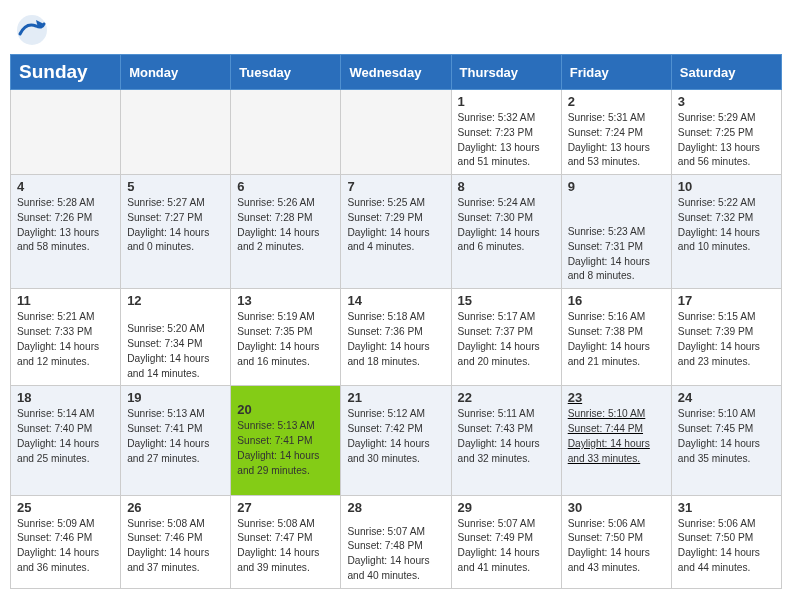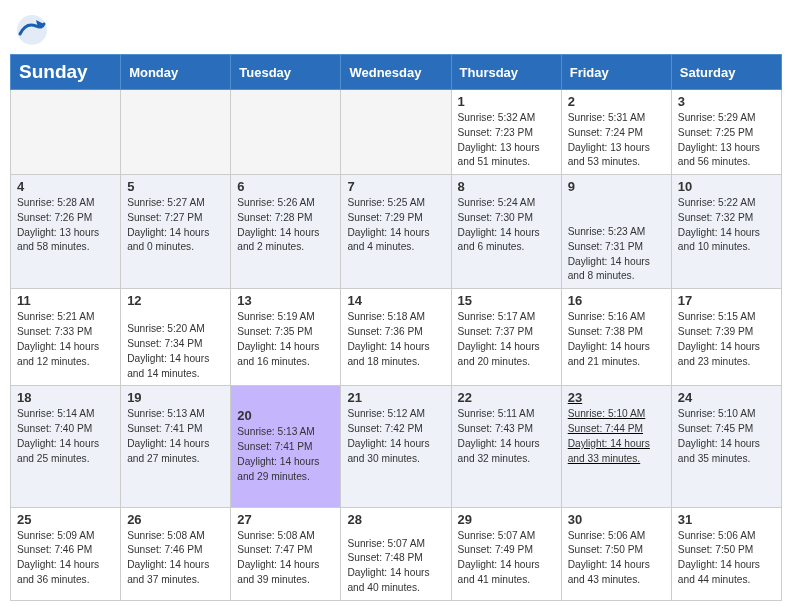--- a/index.html
+++ b/index.html
@@ -181,21 +181,21 @@
 Daylight: 14 hours
 and 25 minutes.</div>
           </td>
           <td style="vertical-align: top; border: 1px solid rgb(204, 204, 204); padding: 4px 6px; width: 14.2857%; background: rgb(238, 242, 248); height: 82px;">
             <div style="font-size: 13px; font-weight: bold; color: rgb(51, 51, 51); margin-bottom: 2px;">19</div>
             <div style="font-size: 10.2px; color: rgb(51, 51, 51); line-height: 1.45; white-space: pre-wrap;">Sunrise: 5:13 AM
 Sunset: 7:41 PM
 Daylight: 14 hours
 and 27 minutes.</div>
           </td>
-          <td style="vertical-align: top; border: 1px solid rgb(204, 204, 204); padding: 22px 6px; width: 14.2857%; background: #c4b5fd; height: 82px;">
+          <td style="vertical-align: top; border: 1px solid rgb(204, 204, 204); padding: 16px 6px; width: 14.2857%; background: #84cc16; height: 82px;">
             <div style="font-size: 13px; font-weight: bold; color: rgb(51, 51, 51); margin-bottom: 2px;">20</div>
             <div style="font-size: 10.2px; color: rgb(51, 51, 51); line-height: 1.45; white-space: pre-wrap;">Sunrise: 5:13 AM
 Sunset: 7:41 PM
 Daylight: 14 hours
 and 29 minutes.</div>
           </td>
           <td style="vertical-align: top; border: 1px solid rgb(204, 204, 204); padding: 4px 6px; width: 14.2857%; background: rgb(238, 242, 248); height: 82px;">
             <div style="font-size: 13px; font-weight: bold; color: rgb(51, 51, 51); margin-bottom: 2px;">21</div>
             <div style="font-size: 10.2px; color: rgb(51, 51, 51); line-height: 1.45; white-space: pre-wrap;">Sunrise: 5:12 AM
 Sunset: 7:42 PM

